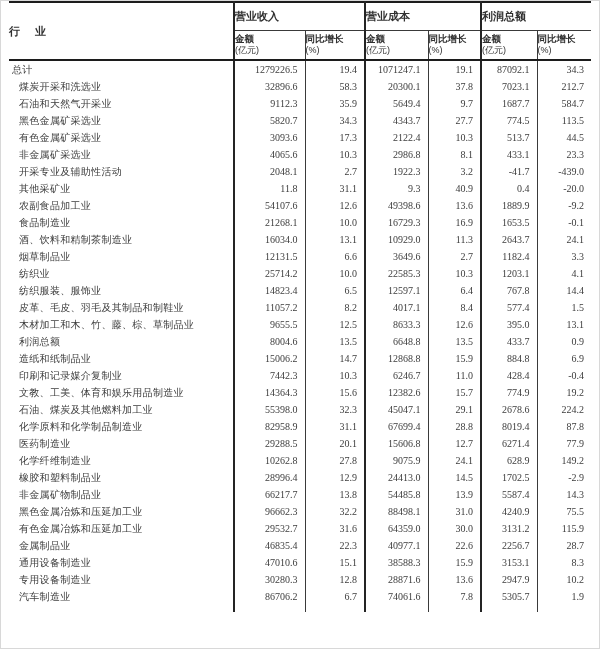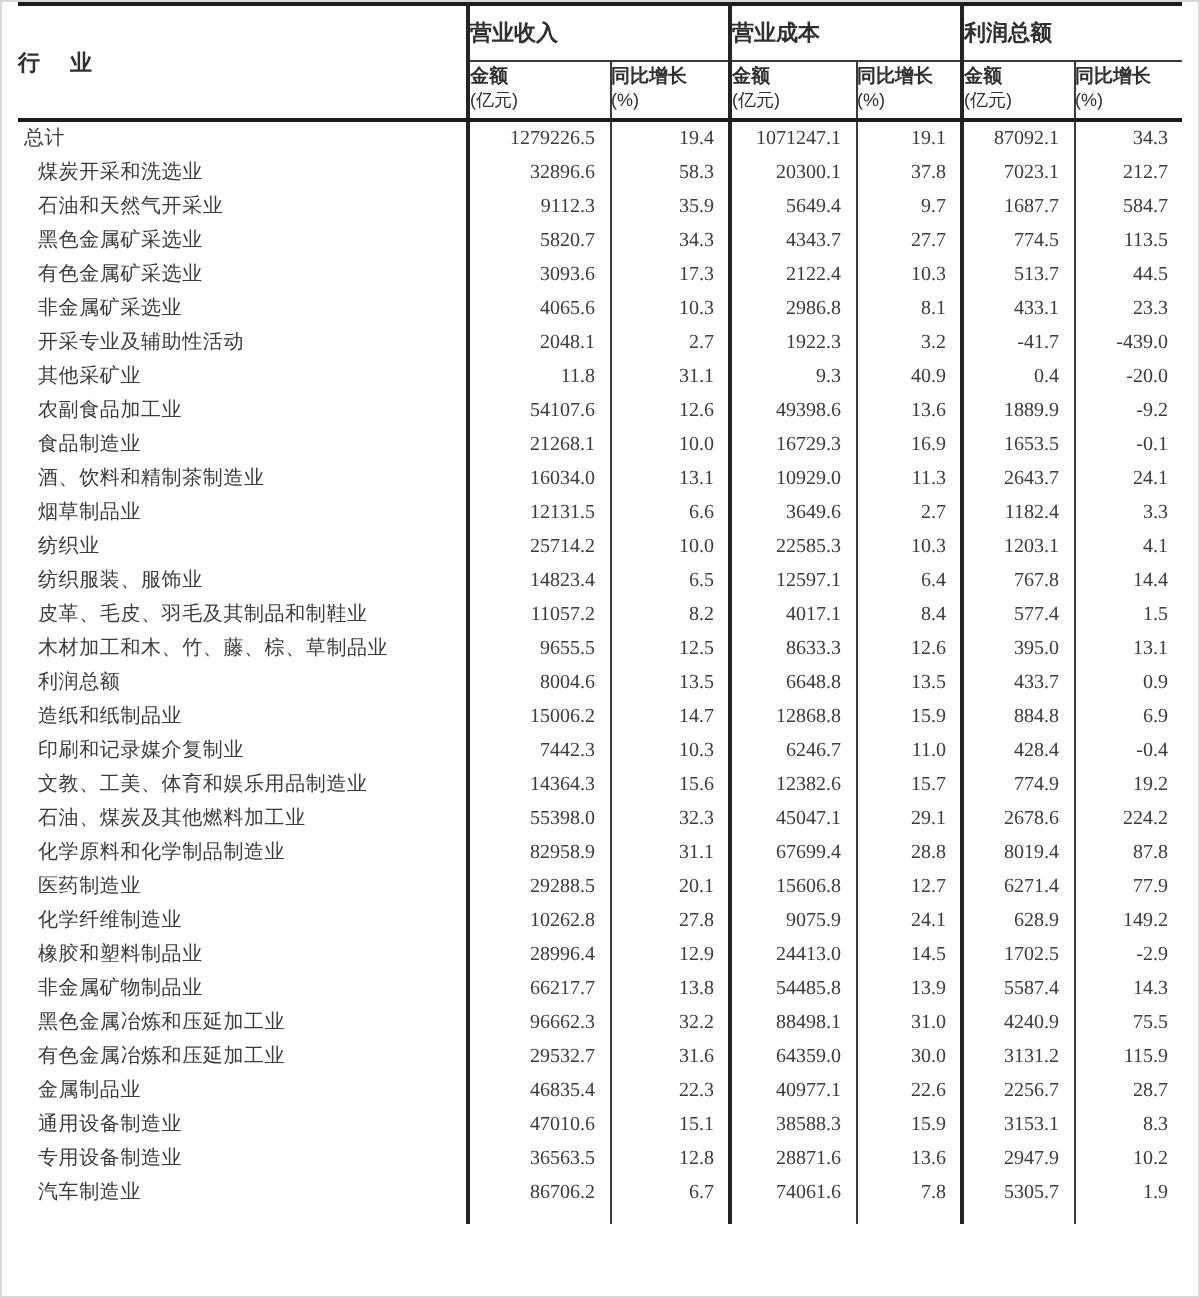--- a/index.html
+++ b/index.html
@@ -390,21 +390,21 @@
           <td class="ind">通用设备制造业</td>
           <td class="num bl-thick">47010.6</td>
           <td class="num bl-thin">15.1</td>
           <td class="num bl-thick">38588.3</td>
           <td class="num bl-thin">15.9</td>
           <td class="num bl-thick">3153.1</td>
           <td class="num bl-thin">8.3</td>
         </tr>
         <tr>
           <td class="ind">专用设备制造业</td>
-          <td class="num bl-thick">36563.5</td>
+          <td class="num bl-thick">30280.3</td>
           <td class="num bl-thin">12.8</td>
           <td class="num bl-thick">28871.6</td>
           <td class="num bl-thin">13.6</td>
           <td class="num bl-thick">2947.9</td>
           <td class="num bl-thin">10.2</td>
         </tr>
         <tr>
           <td class="ind">汽车制造业</td>
           <td class="num bl-thick">86706.2</td>
           <td class="num bl-thin">6.7</td>

